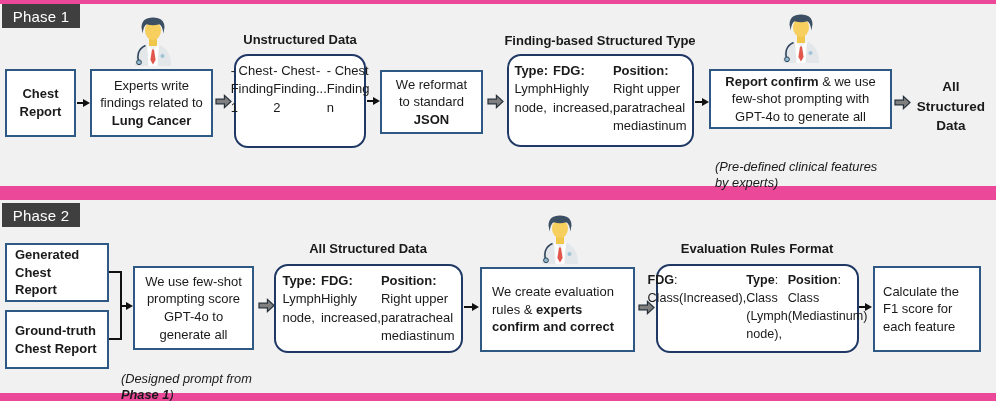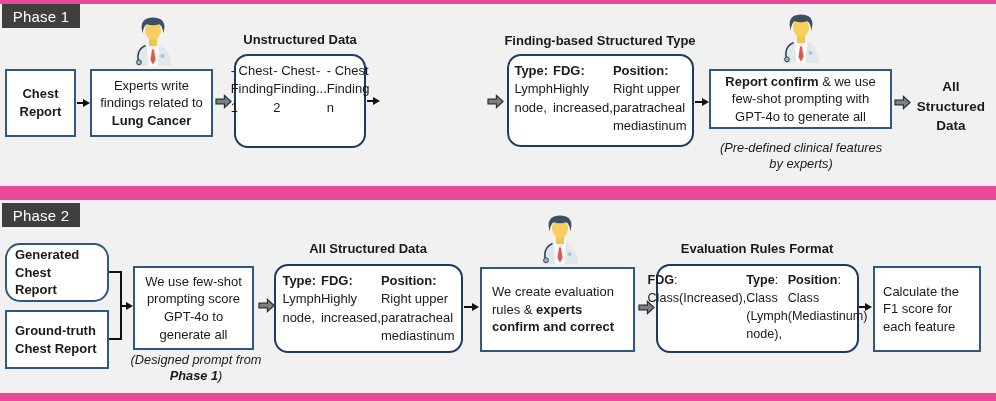--- a/index.html
+++ b/index.html
@@ -24,22 +24,22 @@
   .round-box{
     position:absolute;background:#ffffff;border:2.5px solid #1f3864;border-radius:14px;
     box-sizing:border-box;font-size:13px;line-height:1.42;
     display:flex;flex-direction:row;justify-content:center;padding:6px 10px;text-align:left;
   }
   .title{
     position:absolute;transform:translateX(-50%);white-space:nowrap;
     font-weight:bold;font-size:13px;
   }
   .note{
-    position:absolute;transform:translateX(-50%);text-align:center;
-    font-style:italic;font-size:12.8px;line-height:1.28;
+    position:absolute;transform:translateX(-50%);
+    font-style:italic;font-size:12.8px;line-height:1.28;margin-top:19px;
   }
   .out-label{
     position:absolute;transform:translateX(-50%);text-align:center;
     font-weight:bold;font-size:13.5px;line-height:1.45;
   }
   .tarrow{position:absolute;height:2px;background:#111111;}
   .tarrow::after{
     content:"";position:absolute;right:-6px;top:50%;transform:translateY(-50%);
     border-left:7px solid #111111;border-top:4.5px solid transparent;border-bottom:4.5px solid transparent;
   }
@@ -99,20 +99,23 @@
   <div class="title" style="left:300px;top:32px;">Unstructured Data</div>
   <div class="round-box" style="left:234px;top:54px;width:132px;height:94px;">
     <div>- Chest Finding 1</div>
     <div>- Chest Finding 2</div>
     <div>- ...</div>
     <div>- Chest Finding n</div>
   </div>
 
   <div class="tarrow" style="left:367px;top:100px;width:7px;"></div>
 
+  <div class="rect-box" style="left:380px;top:70px;width:103px;height:64px;padding:2px 8px;">
+    <span><span>We reformat to standard </span><span class="b">JSON</span></span>
+  </div>
 
   <svg class="barrow" style="left:487px;top:94px;">
       <use href="#blockarrow-sym"></use>
     </svg>
 
   <div class="title" style="left:600px;top:33px;">Finding-based Structured Type</div>
   <div class="round-box" style="left:507px;top:54px;width:187px;height:93px;">
     <div><span class="b">Type:</span><span> Lymph node,</span></div>
     <div><span class="b">FDG:</span><span> Highly increased,</span></div>
     <div><span class="b">Position:</span><span> Right upper paratracheal mediastinum</span></div>
@@ -131,21 +134,21 @@
   <div class="note" style="left:801px;top:140px;width:172px;">(Pre-defined clinical features by experts)</div>
 
   <svg class="barrow" style="left:894px;top:95px;">
       <use href="#blockarrow-sym"></use>
     </svg>
 
   <div class="out-label" style="left:951px;top:77px;width:84px;">All Structured Data</div>
 
   <div class="phase-label" style="left:2px;top:203px;">Phase 2</div>
 
-  <div class="rect-box left b" style="left:5px;top:243px;width:104px;height:59px;padding:2px 20px 2px 8px;border-radius:15px;">
+  <div class="rect-box left b" style="left:5px;top:243px;width:104px;height:59px;padding:2px 20px 2px 8px;">
     <span>Generated Chest Report</span>
   </div>
   <div class="rect-box left b" style="left:5px;top:310px;width:104px;height:59px;padding:2px 4px 2px 8px;">
     <span>Ground-truth Chest Report</span>
   </div>
 
   <div class="conn" style="left:109px;top:271px;width:13px;height:2px;"></div>
   <div class="conn" style="left:109px;top:338px;width:13px;height:2px;"></div>
   <div class="conn" style="left:120px;top:271px;width:2px;height:69px;"></div>
   <div class="tarrow" style="left:121px;top:305px;width:6px;"></div>

